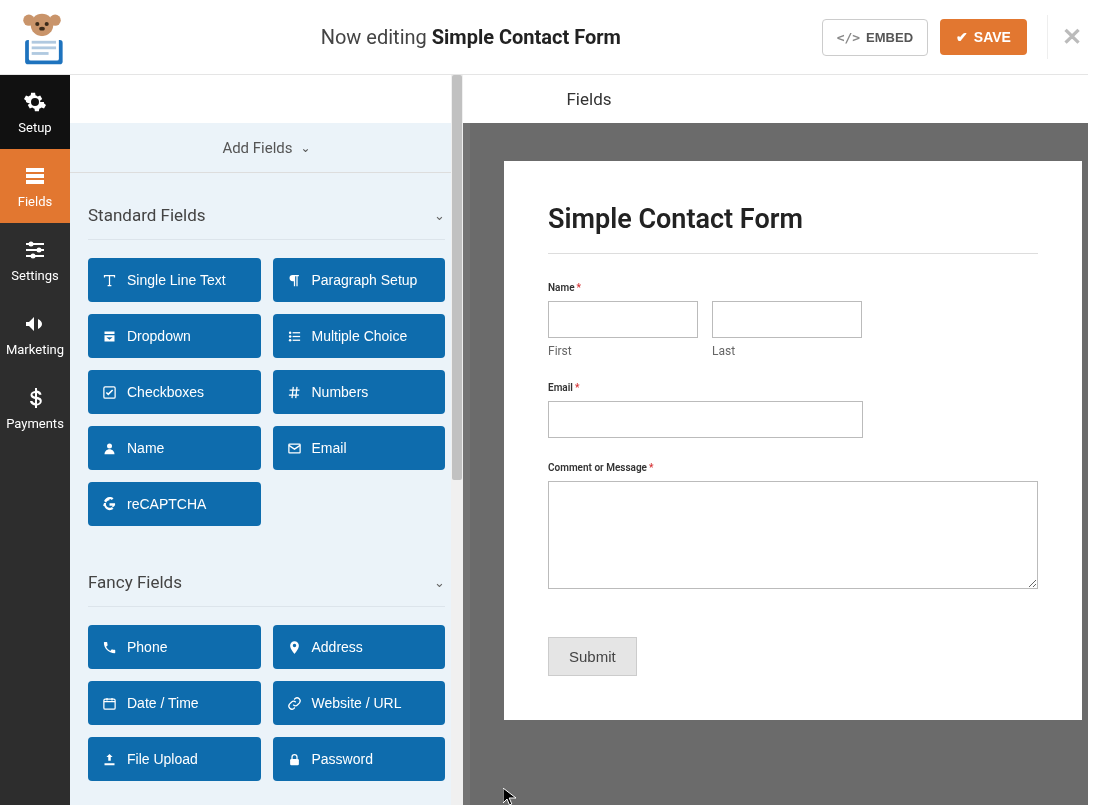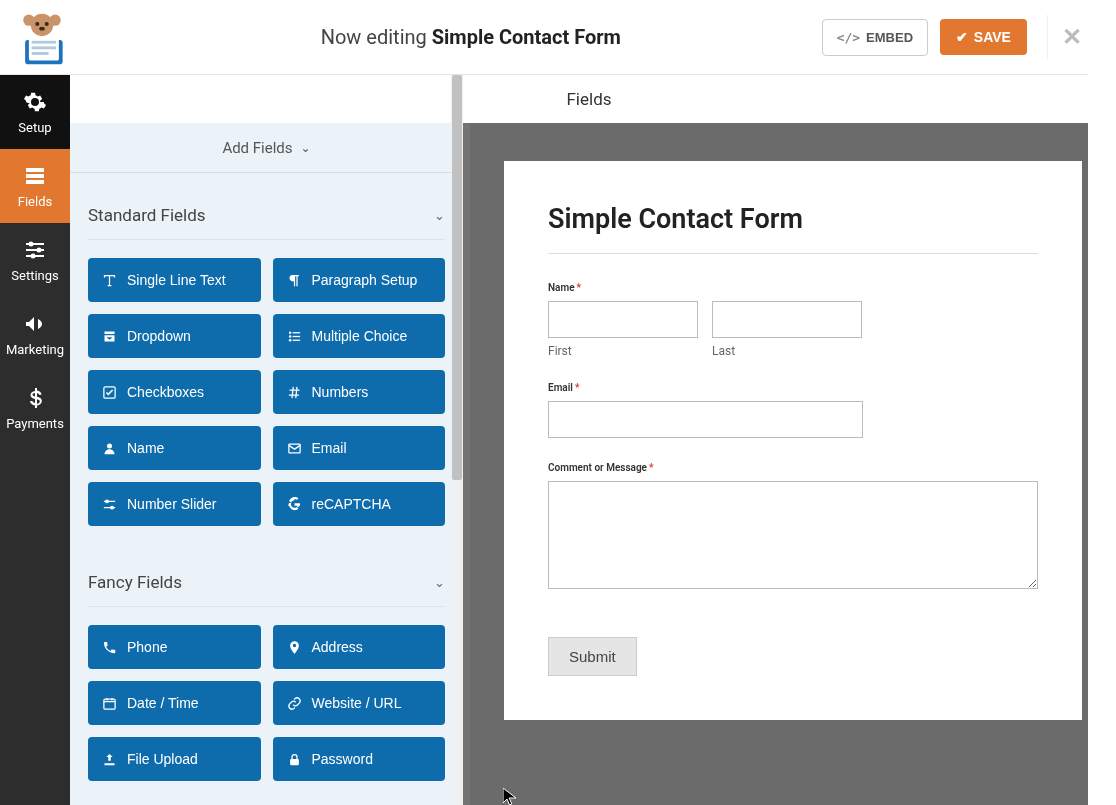--- a/index.html
+++ b/index.html
@@ -223,29 +223,20 @@
             </button>
             <button class="field-btn">
               <svg viewBox="0 0 24 24">
                 <rect x="3" y="5" width="18" height="14" rx="1" fill="none" stroke="#fff" stroke-width="2"></rect>
                 <path d="M3 7l9 6 9-6" fill="none" stroke="#fff" stroke-width="2"></path>
               </svg>
               <span>Email</span>
             </button>
             <button class="field-btn">
               <svg viewBox="0 0 24 24">
-                <rect x="3" y="6" width="18" height="2"></rect>
-                <circle cx="8" cy="7" r="3"></circle>
-                <rect x="3" y="16" width="18" height="2"></rect>
-                <circle cx="16" cy="17" r="3"></circle>
-              </svg>
-              <span>Number Slider</span>
-            </button>
-            <button class="field-btn">
-              <svg viewBox="0 0 24 24">
                 <path d="M21 12c0-.7-.1-1.4-.2-2H12v4h5c-.4 1.6-1.7 3-3.4 3.6v.1C16.9 17 21 15 21 12zM12 21c2.6 0 4.8-.9 6.4-2.3l-3.1-2.4c-.9.6-2 1-3.3 1-2.5 0-4.7-1.7-5.4-4H3.3v.1C4.9 18.1 8.2 21 12 21zM6.6 13.3c-.2-.6-.3-1.2-.3-1.8s.1-1.2.3-1.8V9.6H3.3C2.5 11 2 12.7 2 14.5zm5.4-10c1.4 0 2.7.5 3.7 1.4l2.7-2.7C17 .6 14.7 0 12 0 8.2 0 4.9 2.9 3.3 6.5l3.3 2.6c.7-2.3 2.9-4 5.4-4z"></path>
               </svg>
               <span>reCAPTCHA</span>
             </button>
           </div>
       </div>
 
       <div class="field-section" style="margin-top:14px;">
         <div class="field-section-header">
           <span>Fancy Fields</span>

